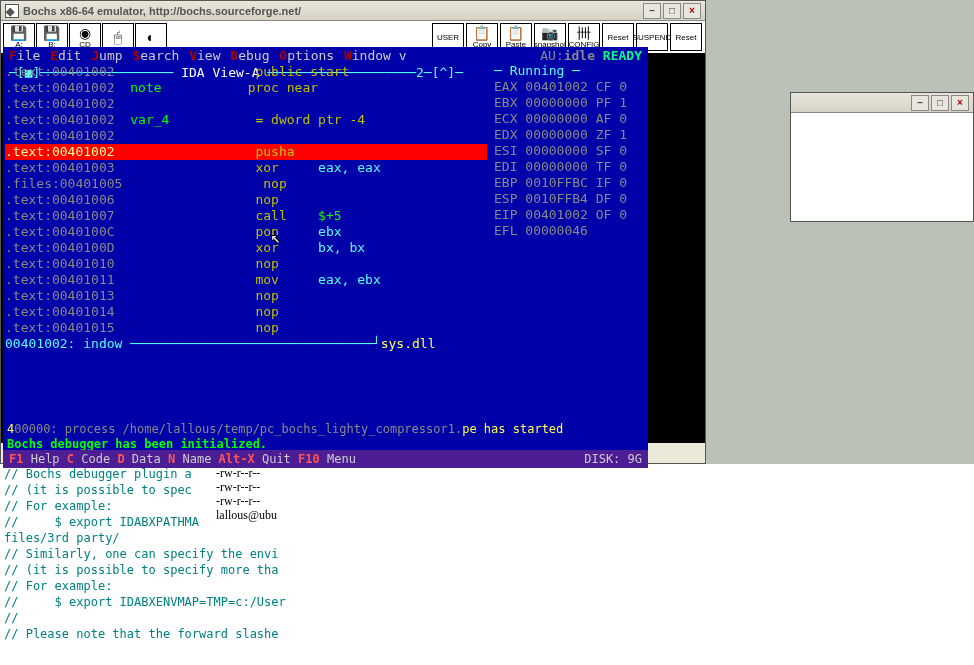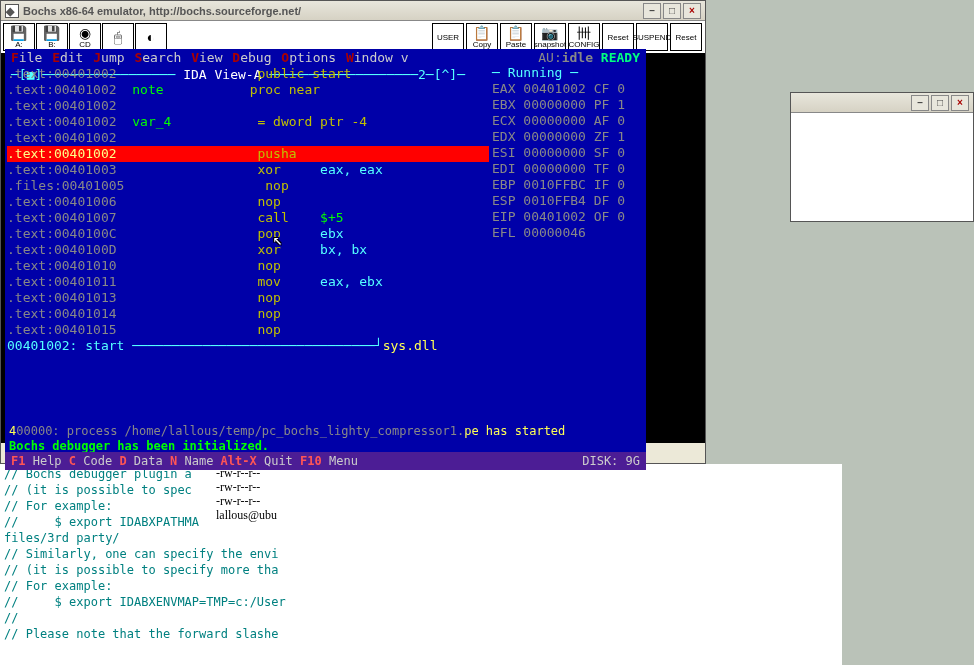--- a/index.html
+++ b/index.html
@@ -23,25 +23,25 @@
 #bochs-screen { background:#000; color:#aaa; font-family:"DejaVu Sans Mono","Courier New",monospace; font-size: 15px; padding: 4px; height: 390px; }
 #bochs-screen .red { color:#a00; font-weight: bold; }
 #bochs-screen .grey { color:#888; }
 #bochs-status { height: 20px; background:#ece9d8; display:flex; align-items:center; font-size:10px; padding:0 4px; gap:10px; }
 #bochs-status .stat { border: 1px inset #999; padding: 0 4px; }
 
 
 #stub-win { top: 92px; left: 790px; width: 184px; height: 130px; background: #fff; }
 
 
-#backpane { position:absolute; top: 464px; left: 0; width: 842px; height: 201px; background:#fff; color:#008080; font-family:"DejaVu Sans Mono","Courier New",monospace; font-size: 12px; line-height: 16px; padding: 2px 4px; white-space: pre; overflow:hidden; }
+#backpane { position:absolute; top: 464px; left: 0; width: 974px; height: 201px; background:#fff; color:#008080; font-family:"DejaVu Sans Mono","Courier New",monospace; font-size: 12px; line-height: 16px; padding: 2px 4px; white-space: pre; overflow:hidden; }
 #filelist { position:absolute; top: 452px; left: 216px; font-family:Liberation Serif, serif; font-size: 12px; line-height: 14px; color:#000; white-space: pre; }
 
 
-#term-win { top: 200px; left: 312px; width: 651px; height: 465px; border:5px solid #0c4a6e; }
+#term-win { top: 200px; left: 312px; width: 651px; height: 465px; border:3px solid #0c4a6e; }
 #term-title { height: 22px; background: linear-gradient(#f7a145,#e0802f); display:flex; align-items:center; font-size:12px; font-weight:bold; color:#fff; padding: 0 4px; }
 #term-title .tico { width:16px; height:16px; background:#333; margin-right:6px; display:inline-block; }
 #term-title .tbtn { width:20px; height:17px; border:1px solid #7a4a15; background:linear-gradient(#f0c080,#d89040); margin-left:2px; display:flex; align-items:center; justify-content:center; font-size:11px; color:#3a2500; }
 #term-menu { height: 22px; background:#eeeeec; display:flex; align-items:center; gap:14px; padding:0 8px; font-size:12px; border-bottom:1px solid #bbb; }
 #term-menu span u { text-decoration: underline; }
 #term-body { background:#0000a8; color:#aaa; font-family:"DejaVu Sans Mono","Courier New",monospace; font-size: 13px; height: 421px; position:relative; line-height: 16px; overflow:hidden; }
 
 
 .ida-menu { color:#ccc; background:#0000a8; padding: 1px 6px; }
 .ida-menu .hot { color:#a00; font-weight:bold; }
@@ -199,21 +199,21 @@
         <div class="asm-line"><span class="seg">.files:00401005  </span><span class="">                </span><span class="op">nop     </span><span class="arg"></span></div>
         <div class="asm-line"><span class="seg">.text:00401006  </span><span class="">                </span><span class="op">nop     </span><span class="arg"></span></div>
         <div class="asm-line"><span class="seg">.text:00401007  </span><span class="">                </span><span class="op">call    </span><span class="arg"><span class="num">$+5</span></span></div>
         <div class="asm-line"><span class="seg">.text:0040100C  </span><span class="">                </span><span class="op">pop     </span><span class="arg">ebx</span></div>
         <div class="asm-line"><span class="seg">.text:0040100D  </span><span class="">                </span><span class="op">xor     </span><span class="arg">bx, bx</span></div>
         <div class="asm-line"><span class="seg">.text:00401010  </span><span class="">                </span><span class="op">nop     </span><span class="arg"></span></div>
         <div class="asm-line"><span class="seg">.text:00401011  </span><span class="">                </span><span class="op">mov     </span><span class="arg">eax, ebx</span></div>
         <div class="asm-line"><span class="seg">.text:00401013  </span><span class="">                </span><span class="op">nop     </span><span class="arg"></span></div>
         <div class="asm-line"><span class="seg">.text:00401014  </span><span class="">                </span><span class="op">nop     </span><span class="arg"></span></div>
         <div class="asm-line"><span class="seg">.text:00401015  </span><span class="">                </span><span class="op">nop     </span><span class="arg"></span></div>
-        <div><span style="color:#55ffff">00401002: start</span><span style="color:#55ffff"> ───────────────────────────────┘</span><span style="color:#ffff55">sys.dll</span></div>
+        <div><span style="color:#55ffff">00401002: indow</span><span style="color:#55ffff"> ───────────────────────────────┘</span><span style="color:#ffff55">sys.dll</span></div>
       </div>
     <div class="run-box"><span class="fr">─ Running ─</span><br><span>EAX 00401002 CF 0</span><br><span>EBX 00000000 PF 1</span><br><span>ECX 00000000 AF 0</span><br><span>EDX 00000000 ZF 1</span><br><span>ESI 00000000 SF 0</span><br><span>EDI 00000000 TF 0</span><br><span>EBP 0010FFBC IF 0</span><br><span>ESP 0010FFB4 DF 0</span><br><span>EIP 00401002 OF 0</span><br><span>EFL 00000046</span></div>
     <div class="log"><span class="y">4</span><span>00000: process /home/lallous/temp/pc_bochs_lighty_compressor1.</span><span class="y">pe has started</span>
 <span class="g">Bochs debugger has been initialized.</span>
 </div>
     <div class="fkeys"><span class="k">F1</span> Help  <span class="k">C</span> Code  <span class="k">D</span> Data  <span class="k">N</span> Name  <span class="k">Alt-X</span> Quit  <span class="k">F10</span> Menu  <span class="right">DISK: 9G</span></div>
     <div class="cursor-arrow">↖</div>
   </div>
 </div>
 

